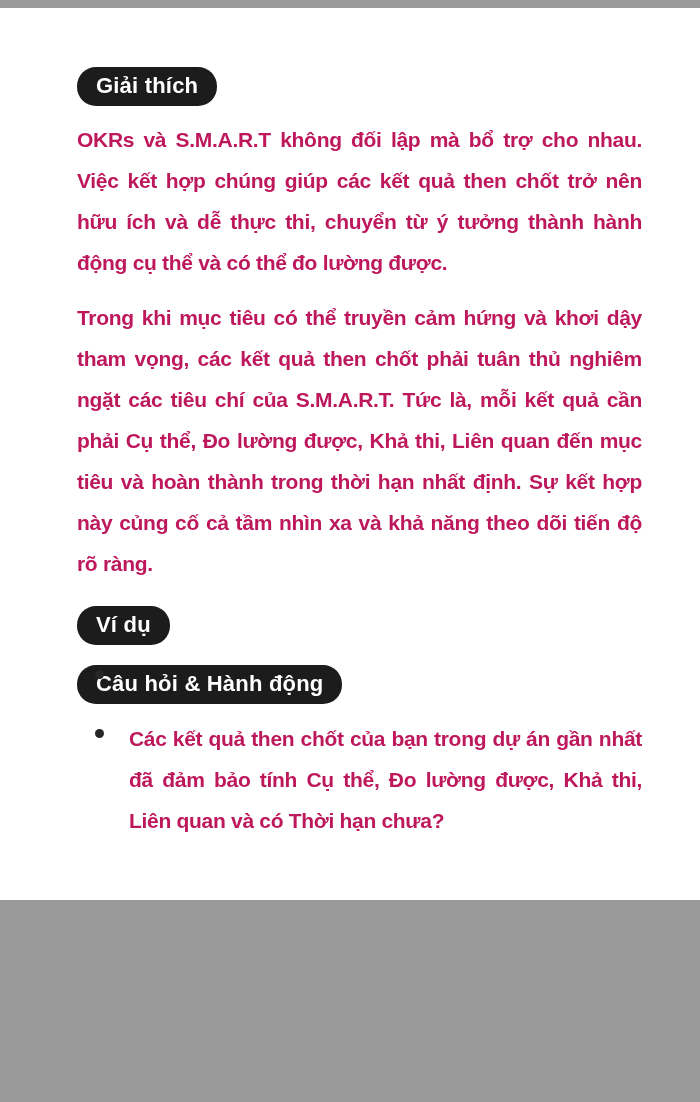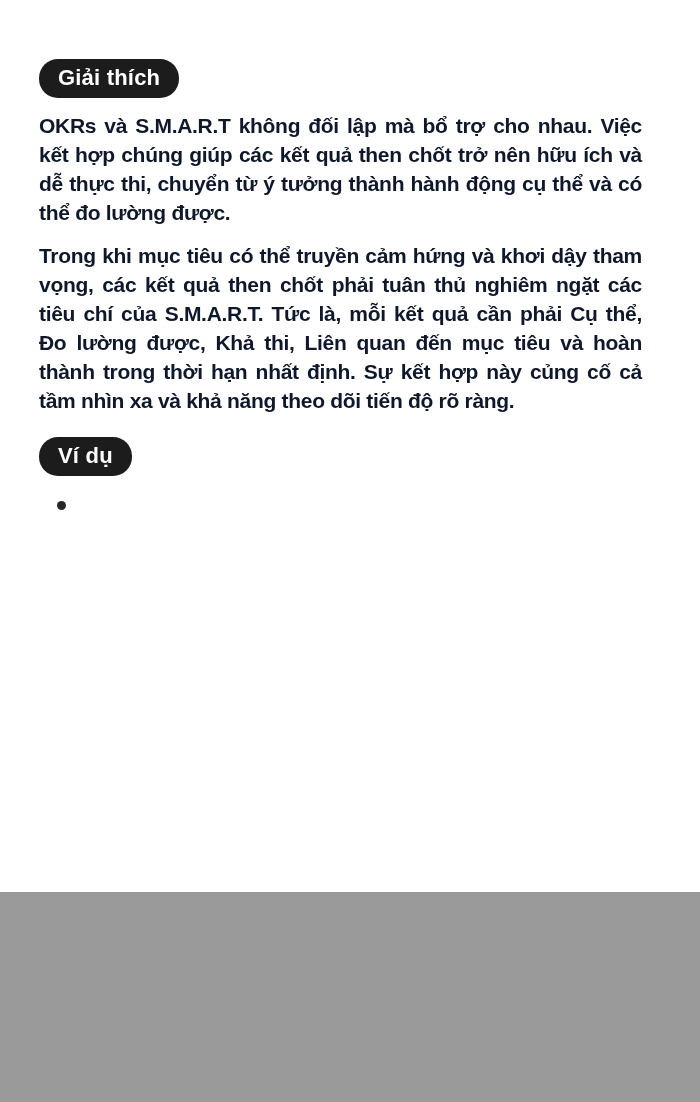--- a/index.html
+++ b/index.html
@@ -1,44 +1,44 @@
 <!DOCTYPE html>
 <html lang="vi"><head>
 <meta charset="utf-8">
 <style>
   html,body{margin:0;padding:0;background:#9a9a9a;}
   .page{
     position:relative;
     width:700px;height:892px;
-    margin:0 auto;
+    margin:8px auto;
     background:#ffffff;
     overflow:hidden;
     box-sizing:border-box;
-    padding:59px 58px 0 39px;
+    padding:59px 58px 0 77px;
     font-family:"Liberation Sans","DejaVu Sans",sans-serif;
     color:#272727;
   }
   .pill{
     display:inline-block;
     background:#1c1c1c;
     color:#ffffff;
     font-size:22px;
     font-weight:700;
     line-height:1;
     padding:8px 19px 9px;
     border-radius:19px;
     letter-spacing:0.2px;
   }
   .body-text{
     font-size:21px;
     font-weight:700;
-    line-height:29px;
+    line-height:41px;
     letter-spacing:-0.3px;
     text-align:justify;
-    color:#0f172a;
+    color:#be185d;
   }
   section p{margin:13px 0 14px;}
   section p + p{margin-top:0;margin-bottom:0;}
   .sec-vidu{margin-top:22px;}
   .sec-cauhoi{margin-top:20px;}
   ul.bullets{
     list-style:none;
     margin:14px 0 0;
     padding:0;
   }
@@ -102,21 +102,26 @@
   <section class="sec-vidu">
     <div class="pill">Ví dụ</div>
     <ul class="bullets">
       <li class="body-text">
         <span class="dot"></span>
       </li>
     </ul>
   </section>
 
   <section class="sec-cauhoi">
+    <div class="pill">Câu hỏi &amp; Hành động</div>
     <ul class="bullets">
+      <li class="body-text">
+        <span class="dot"></span>
+        <span>Các kết quả then chốt của bạn trong dự án gần nhất đã đảm bảo tính Cụ thể, Đo lường được, Khả thi, Liên quan và có Thời hạn chưa?</span>
+      </li>
     </ul>
   </section>
 
   <span class="wm-logo">
     <svg width="62" height="58" viewBox="0 0 64 60" fill="none" xmlns="http://www.w3.org/2000/svg">
       <path d="M32 3 L57 17 V45 L32 59 L7 45 V17 Z" stroke="#e7e7e7" stroke-width="4" stroke-linejoin="round" fill="none"></path>
       <path d="M21 42 V23 L41 40 V19" stroke="#e7e7e7" stroke-width="5.5" stroke-linejoin="round" stroke-linecap="round" fill="none"></path>
     </svg>
   </span>
   <div class="wm-text"><span>NetaBooks</span><span class="wm-tld">.vn</span></div>

